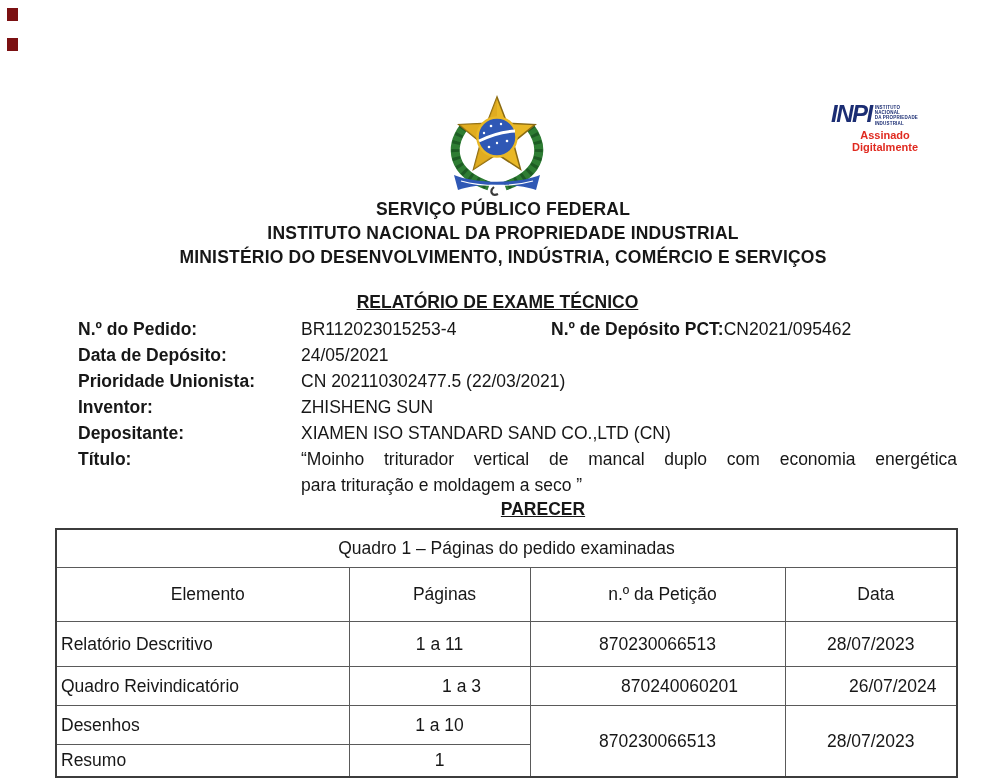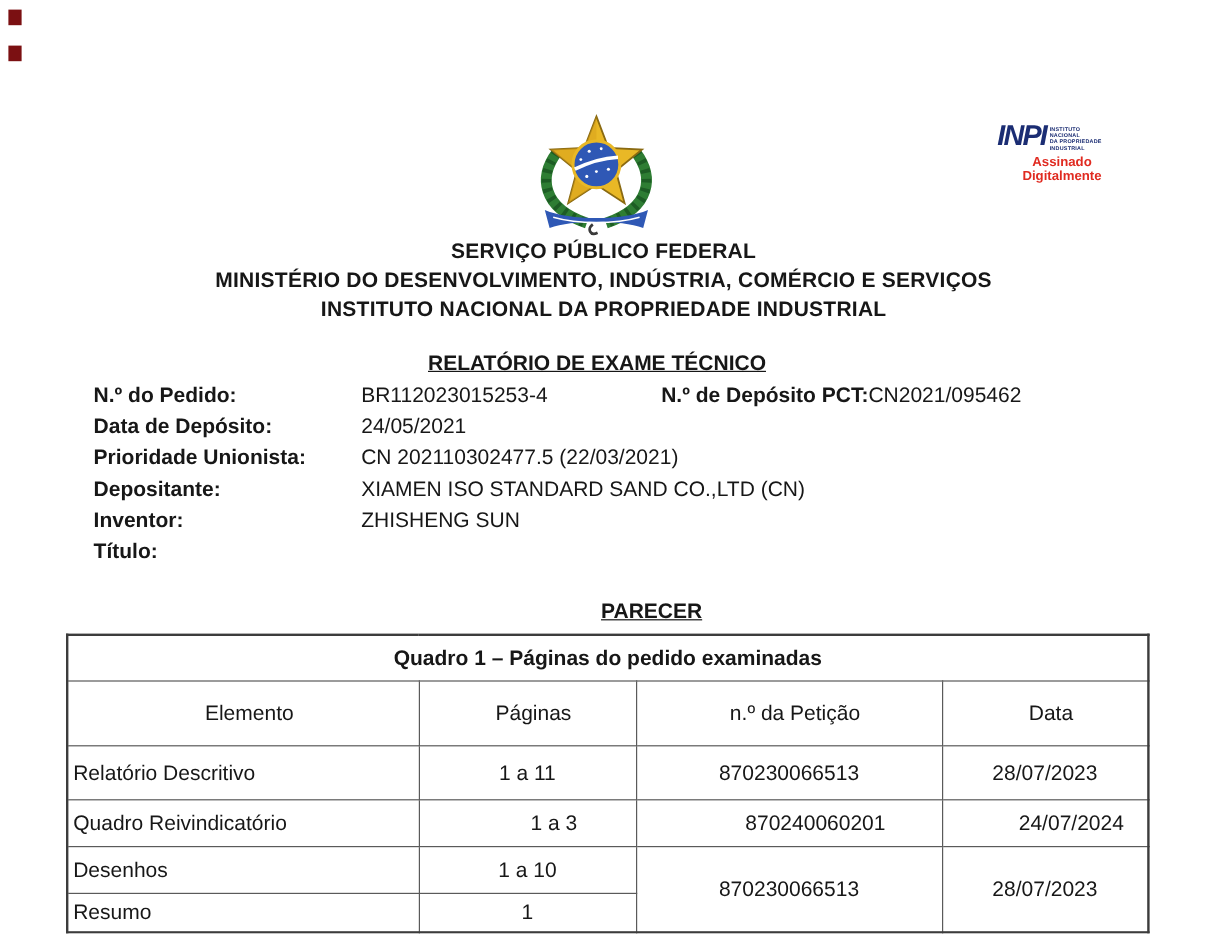--- a/index.html
+++ b/index.html
@@ -39,21 +39,21 @@
   .titulo-value{width:662px;}
   .titulo-line1{text-align:justify;text-align-last:justify;}
 
   .parecer{position:absolute;top:499px;left:0;width:1006px;text-align:center;
     font-weight:bold;font-size:17.5px;margin-left:40px;}
 
   table.quadro{position:absolute;top:528px;left:55px;width:901px;border-collapse:collapse;
     table-layout:fixed;font-size:17.5px;color:#171717;border:2px solid #3c3c3c;}
   table.quadro td{border:1px solid #5a5a5a;padding:0;vertical-align:middle;text-align:center;}
   table.quadro td.l{text-align:left;padding-left:4px;}
-  tr.cap td{height:37px;font-weight:bold;}
+  tr.cap td{height:37px;font-weight:normal;}
   tr.hdr td{height:53px;padding-left:10px;}
   tr.r1 td{height:44px;}
   tr.r2 td{height:38px;padding-left:44px;}
   tr.r3 td{height:38px;}
   tr.r4 td{height:31px;}
 </style>
 </head>
 <body>
 
 <div class="corner-mark mark1"></div>
@@ -97,22 +97,22 @@
     </span>
   </div>
   <div class="inpi-signed">
     <div>Assinado</div>
     <div>Digitalmente</div>
   </div>
 </div>
 
 <div class="gov-header">
   <div>SERVIÇO PÚBLICO FEDERAL</div>
+  <div>INSTITUTO NACIONAL DA PROPRIEDADE INDUSTRIAL</div>
   <div>MINISTÉRIO DO DESENVOLVIMENTO, INDÚSTRIA, COMÉRCIO E SERVIÇOS</div>
-  <div>INSTITUTO NACIONAL DA PROPRIEDADE INDUSTRIAL</div>
 </div>
 
 <div class="report-title">
   <span class="underlined">RELATÓRIO DE EXAME TÉCNICO</span>
 </div>
 
 <div class="fields">
   <div class="field-row">
     <span class="flabel">N.º do Pedido:</span>
     <span class="fvalue fvalue-pedido">BR112023015253-4</span>
@@ -121,29 +121,33 @@
   </div>
   <div class="field-row">
     <span class="flabel">Data de Depósito:</span>
     <span class="fvalue">24/05/2021</span>
   </div>
   <div class="field-row">
     <span class="flabel">Prioridade Unionista:</span>
     <span class="fvalue">CN 202110302477.5 (22/03/2021)</span>
   </div>
   <div class="field-row">
+    <span class="flabel">Inventor:</span>
+    <span class="fvalue">ZHISHENG SUN</span>
+  </div>
+  <div class="field-row">
     <span class="flabel">Depositante:</span>
     <span class="fvalue">XIAMEN ISO STANDARD SAND CO.,LTD (CN)</span>
   </div>
   <div class="field-row">
-    <span class="flabel">Inventor:</span>
-    <span class="fvalue">ZHISHENG SUN</span>
-  </div>
-  <div class="field-row">
     <span class="flabel">Título:</span>
+    <span class="titulo-value">
+      <div class="titulo-line1">“Moinho triturador vertical de mancal duplo com economia energética</div>
+      <div>para trituração e moldagem a seco ”</div>
+    </span>
   </div>
 </div>
 
 <div class="parecer">
   <span class="underlined">PARECER</span>
 </div>
 
 <table class="quadro">
   <colgroup>
       <col style="width:293px">
@@ -164,21 +168,21 @@
   <tr class="r1">
     <td class="l">Relatório Descritivo</td>
     <td>1 a 11</td>
     <td>870230066513</td>
     <td>28/07/2023</td>
   </tr>
   <tr class="r2">
     <td class="l">Quadro Reivindicatório</td>
     <td>1 a 3</td>
     <td>870240060201</td>
-    <td>24/07/2024</td>
+    <td>26/07/2024</td>
   </tr>
   <tr class="r3">
     <td class="l">Desenhos</td>
     <td>1 a 10</td>
     <td rowspan="2">870230066513</td>
     <td rowspan="2">28/07/2023</td>
   </tr>
   <tr class="r4">
     <td class="l">Resumo</td>
     <td>1</td>

